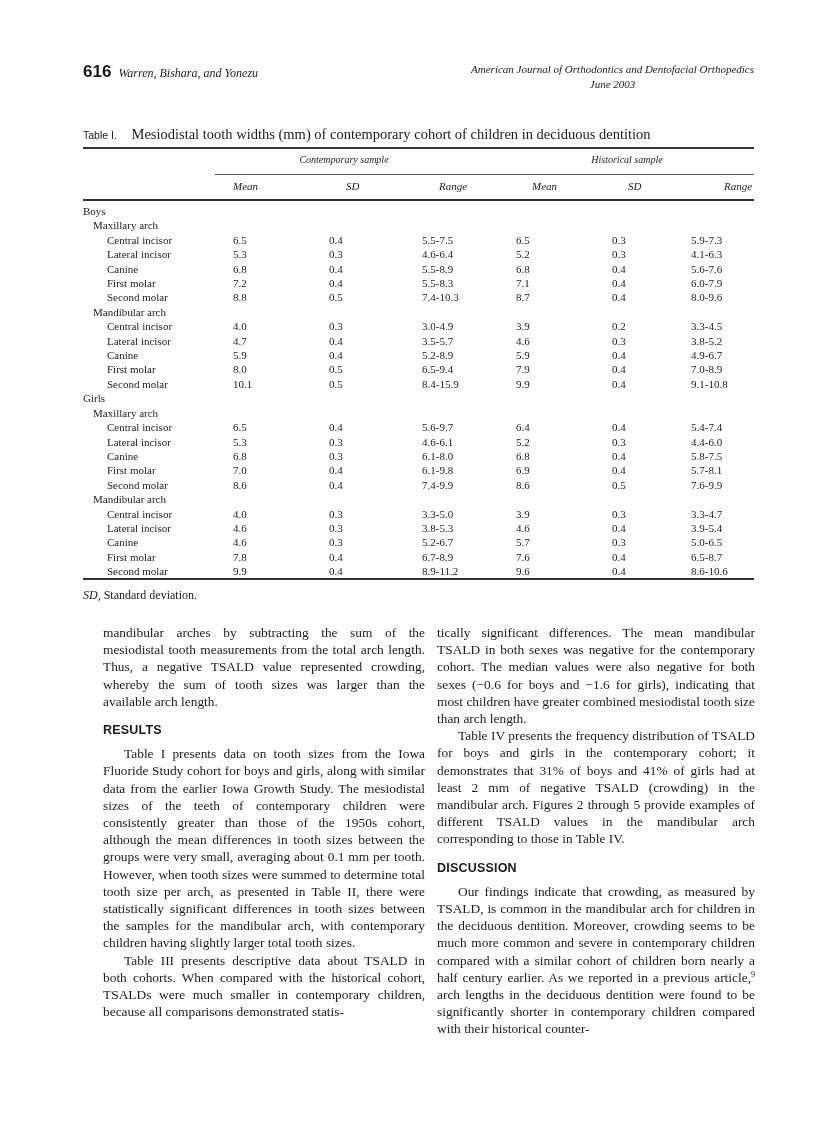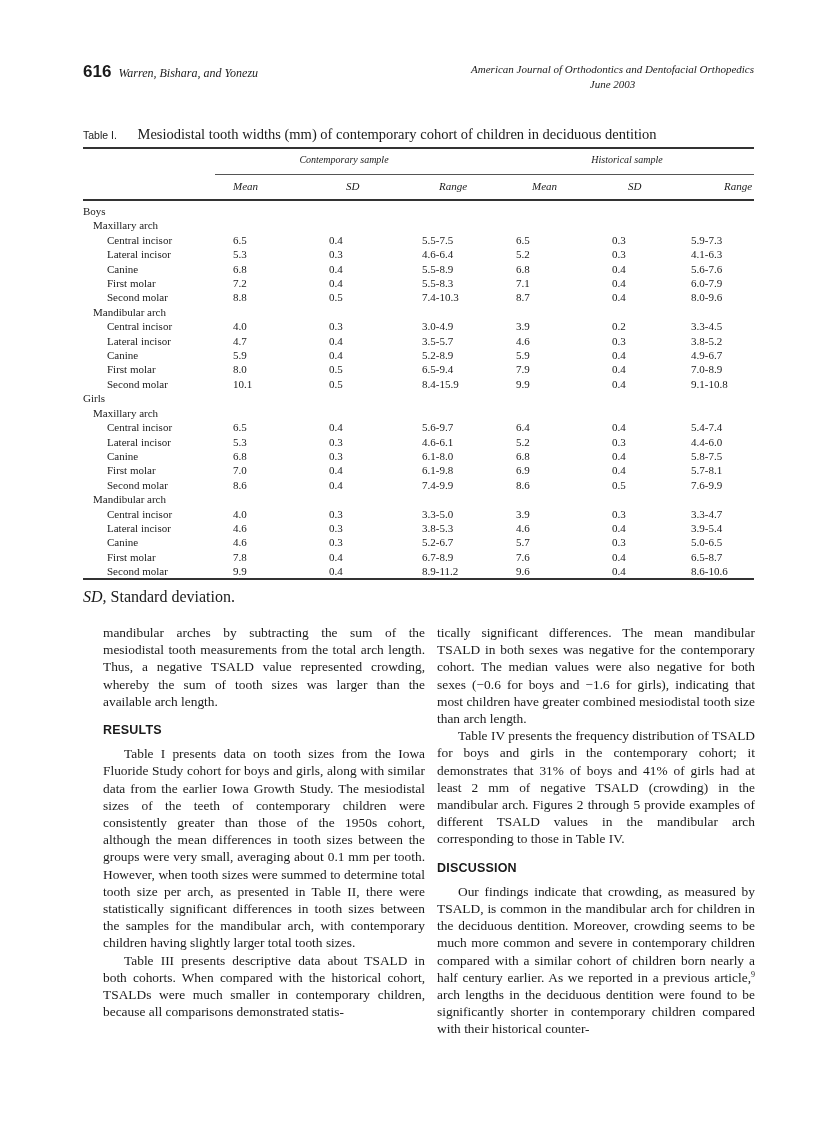--- a/index.html
+++ b/index.html
@@ -3,32 +3,32 @@
 <meta charset="utf-8">
 <style>
   html, body { margin: 0; padding: 0; background: #ffffff; }
   body { width: 838px; height: 1122px; position: relative; overflow: hidden; font-family: "Liberation Serif", serif; color: #1a1a1a; }
   .abs { position: absolute; }
   .runhead-left { left: 83px; top: 62px; font-size: 12px; }
   .runhead-left .pg { font-family: "Liberation Sans", sans-serif; font-weight: bold; font-size: 17px; margin-right: 4px; }
   .runhead-left .authors { font-style: italic; }
   .runhead-right { right: 84px; top: 62px; font-size: 11px; font-style: italic; text-align: center; line-height: 15px; }
   .table-caption { left: 83px; top: 126px; font-size: 14.5px; }
-  .table-caption .tlabel { font-family: "Liberation Sans", sans-serif; font-size: 10.5px; margin-right: 17px; }
+  .table-caption .tlabel { font-family: "Liberation Sans", sans-serif; font-size: 10.5px; margin-right: 11px; }
   .rule { position: absolute; left: 83px; width: 671px; background: #333; }
   .rule.thick { height: 2px; }
   .group-head { top: 154px; font-size: 10px; font-style: italic; text-align: center; }
   .group-rule { position: absolute; height: 1px; background: #555; top: 174px; }
   .col-head { top: 180px; font-size: 11px; font-style: italic; }
   table.data { position: absolute; left: 83px; top: 204px; width: 671px; border-collapse: collapse; font-size: 11px; }
   table.data td { padding: 0; height: 14.4px; line-height: 14.4px; white-space: nowrap; vertical-align: middle; }
   td.lbl0 { padding-left: 0; }
   td.lbl1 { padding-left: 10px !important; }
   td.lbl2 { padding-left: 24px !important; }
-  .footnote { left: 83px; top: 588px; font-size: 16px; }
+  .footnote { left: 83px; top: 588px; font-size: 12px; }
   .footnote i { font-style: italic; }
   .col { position: absolute; width: 322px; font-size: 13.4px; line-height: 17.2px; text-align: justify; }
   .col p { margin: 0; }
   .col p.indent { text-indent: 21px; }
   .col h3 { font-family: "Liberation Sans", sans-serif; font-weight: bold; font-size: 12.5px; margin: 12px 0 6px 0; letter-spacing: 0.2px; }
   .col-left { left: 83px; top: 624px; margin-left: 20px; }
   .col-right { left: 437px; top: 624px; width: 318px; }
   sup { font-size: 8px; line-height: 0; }
 </style>
 </head>

